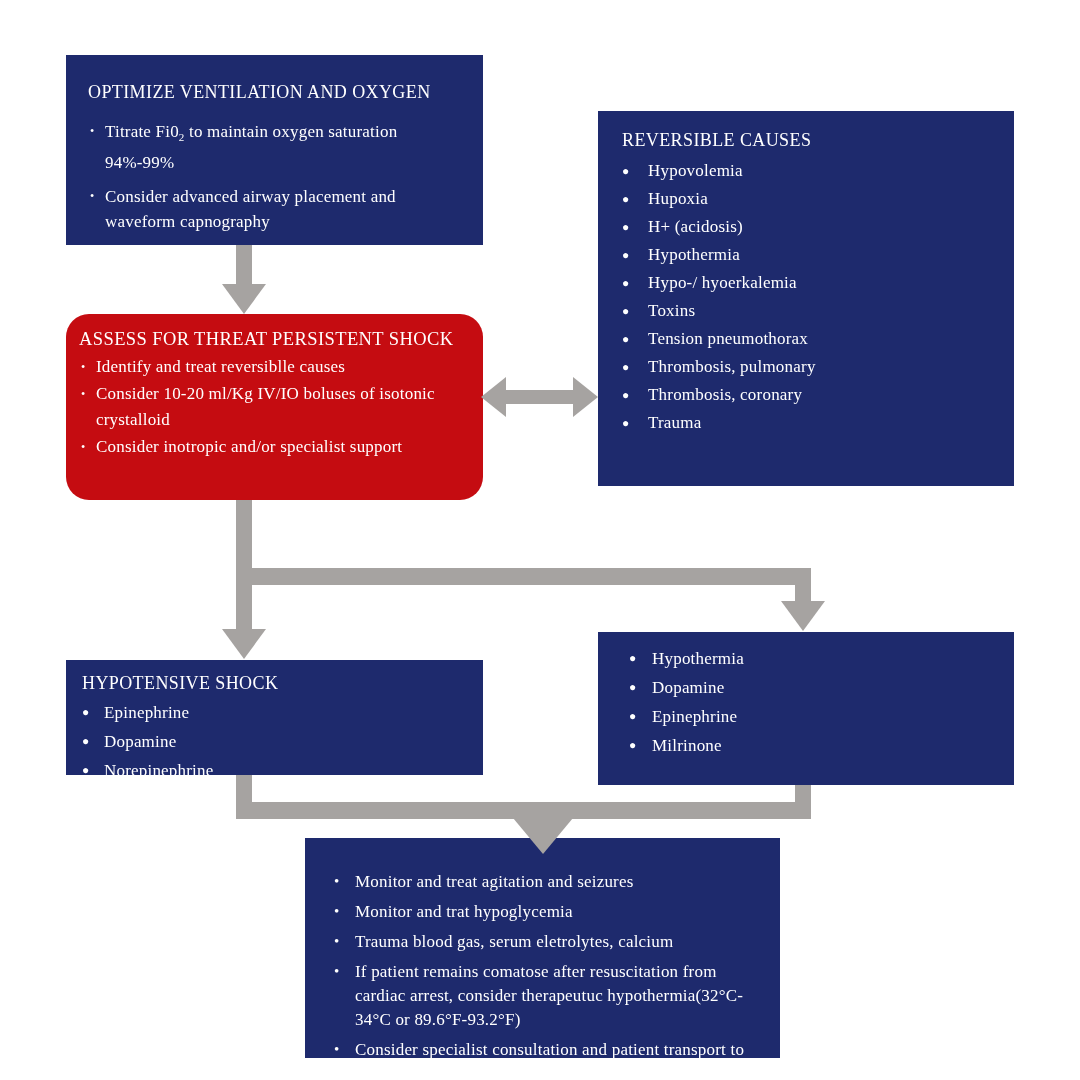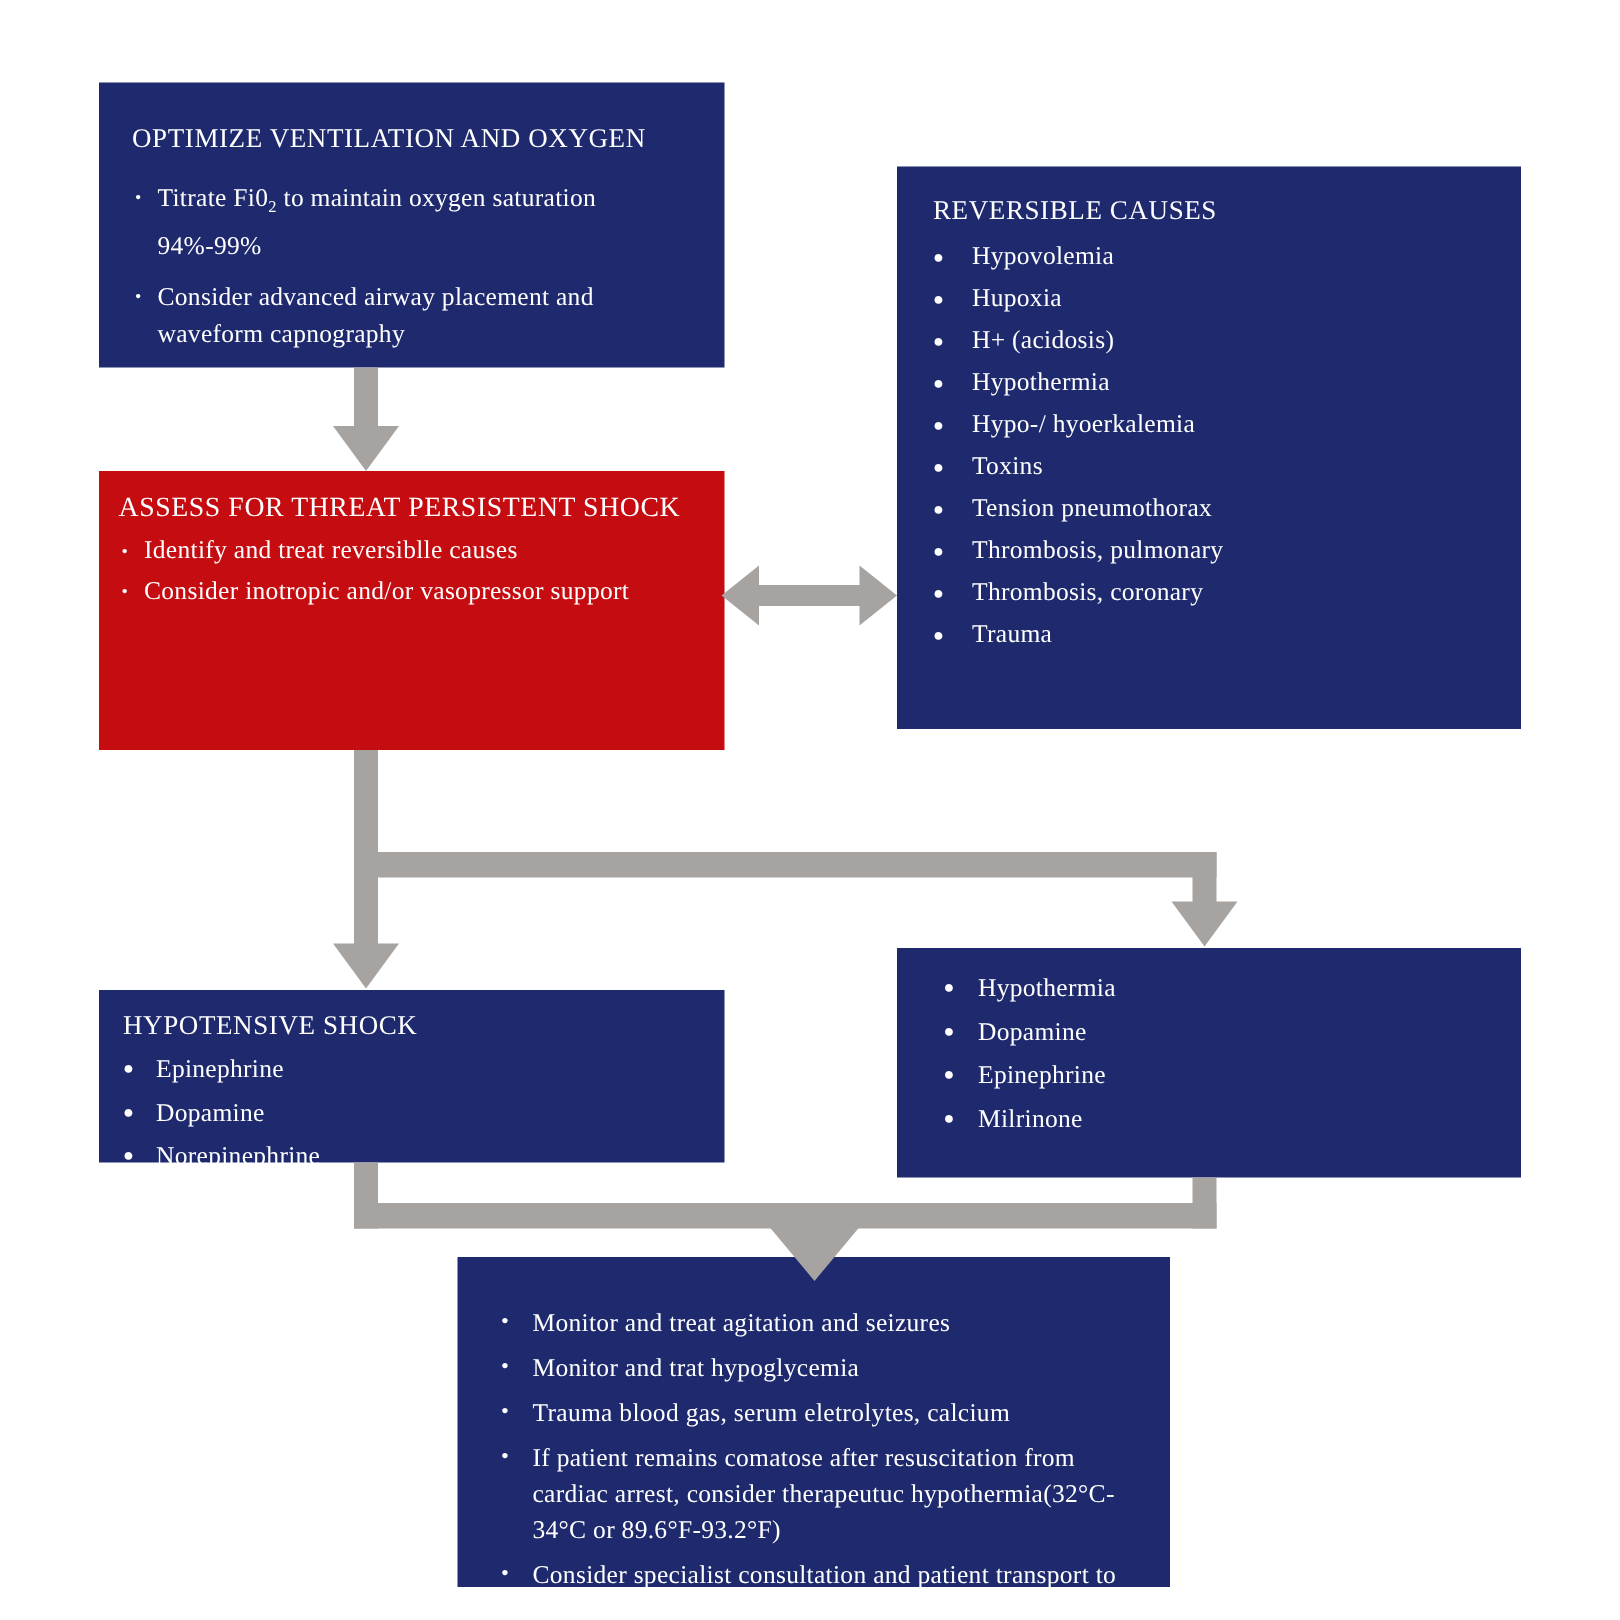--- a/index.html
+++ b/index.html
@@ -2,21 +2,21 @@
 <html style="--navy: #1e2a6d; --red: #c50c11; --arrow: #a6a3a1; --text: #ffffff; --bg: #ffffff;"><head>
 <meta charset="utf-8">
 <style>
   html,body{margin:0;padding:0;background:#fff;}
   .canvas{
     position:relative;width:1080px;height:1080px;background:var(--bg,#fff);
     font-family:Liberation Serif, serif;overflow:hidden;
   }
   .box{position:absolute;box-sizing:border-box;color:var(--text,#fff);}
   .navy{background:var(--navy,#1e2a6d);}
-  .redbg{background:var(--red,#c50c11);}
+  .redbg{background:var(--red,#c50c11);border-radius:23px;}
   .title{font-size:18px;letter-spacing:.4px;line-height:24px;}
   ul.list{list-style:none;margin:0;padding:0;font-size:17px;letter-spacing:.2px;}
   ul.list li{position:relative;}
   sub{font-size:11px;}
 
   
   #optimize{left:66px;top:55px;width:417px;height:190px;padding:25px 18px 0 22px;}
   #optimize .title{margin-bottom:15px;}
   #optimize li{padding-left:17px;max-width:342px;line-height:25px;margin-bottom:9px;}
   #optimize li::before{content:"\2022";position:absolute;left:2px;top:0;font-size:12px;}
@@ -102,21 +102,22 @@
         <li>Thrombosis, pulmonary</li>
         <li>Thrombosis, coronary</li>
         <li>Trauma</li>
       </ul>
   </div>
 
   <div class="box redbg" id="assess">
     <div class="title">ASSESS FOR THREAT PERSISTENT SHOCK</div>
     <ul class="list">
         <li>Identify and treat reversiblle causes</li>
-        <li>Consider inotropic and/or vasopressor support</li>
+        <li>Consider 10-20 ml/Kg IV/IO boluses of isotonic crystalloid</li>
+        <li>Consider inotropic and/or specialist support</li>
       </ul>
   </div>
 
   <div class="box navy" id="hypotensive">
     <div class="title">HYPOTENSIVE SHOCK</div>
     <ul class="list">
         <li>Epinephrine</li>
         <li>Dopamine</li>
         <li>Norepinephrine</li>
       </ul>

